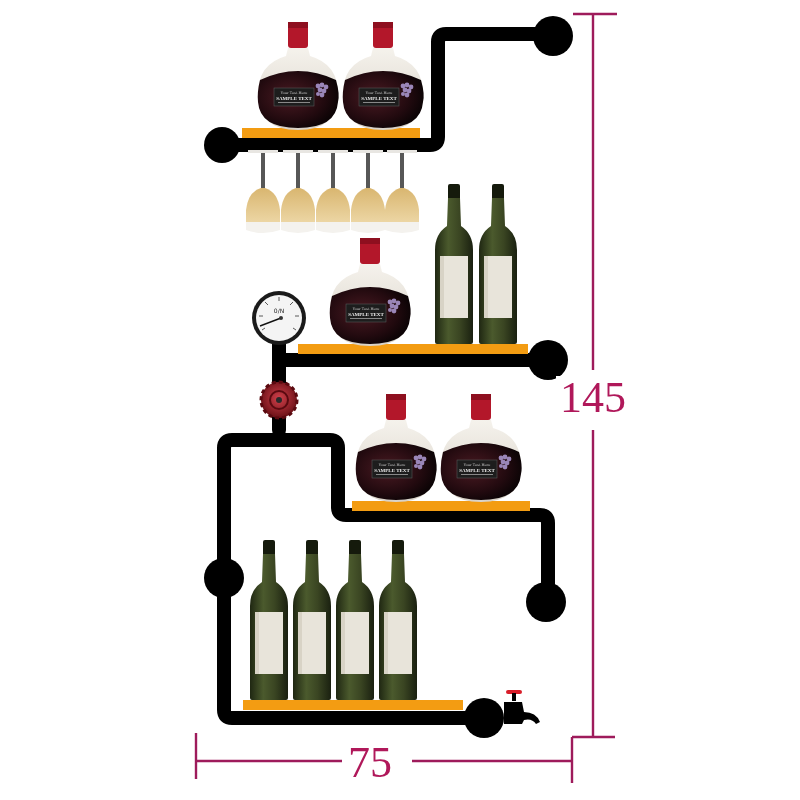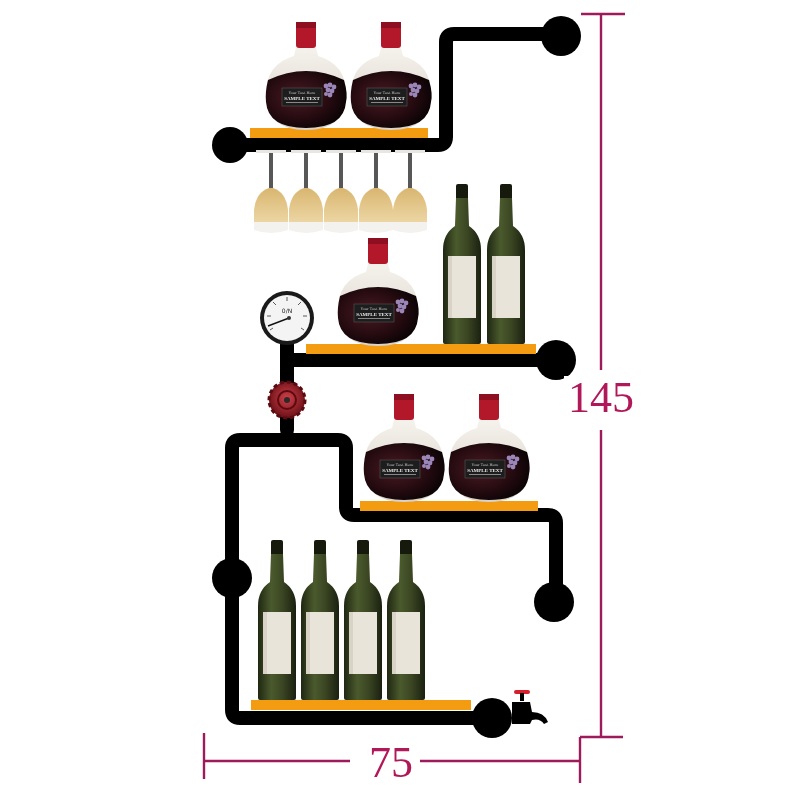--- a/index.html
+++ b/index.html
@@ -1,17 +1,17 @@
 <!DOCTYPE html>
 <html><head>
   <meta charset="utf-8">
   <style>
     html, body { margin: 0; padding: 0; background: #ffffff; }
     body { width: 800px; height: 800px; position: relative; overflow: hidden; font-family: "DejaVu Serif", serif; }
-    #stage { position: absolute; left: 8px; top: 0; width: 732px; height: 800px; }
+    #stage { position: absolute; left: 0; top: 0; width: 732px; height: 800px; }
     .dim-label {
       position: absolute;
       font-family: "Liberation Serif", "DejaVu Serif", serif;
       color: #b0185a;
       font-size: 44px;
       line-height: 1;
       background: #ffffff;
       padding: 0 4px;
     }
     .label-text {
@@ -182,14 +182,14 @@
     <line x1="572" y1="737" x2="615" y2="737"></line>
 
     <line x1="196" y1="733" x2="196" y2="779"></line>
     <line x1="196" y1="761" x2="342" y2="761"></line>
     <line x1="412" y1="761" x2="572" y2="761"></line>
     <line x1="572" y1="737" x2="572" y2="783"></line>
   </g>
 </svg>
 
 <div class="dim-label" style="left:556px; top:376px;">145</div>
-<div class="dim-label" style="left:344px; top:741px;margin-left:13px;">75</div>
+<div class="dim-label" style="left:344px; top:741px;">75</div>
 </div>
 
 </body></html>

